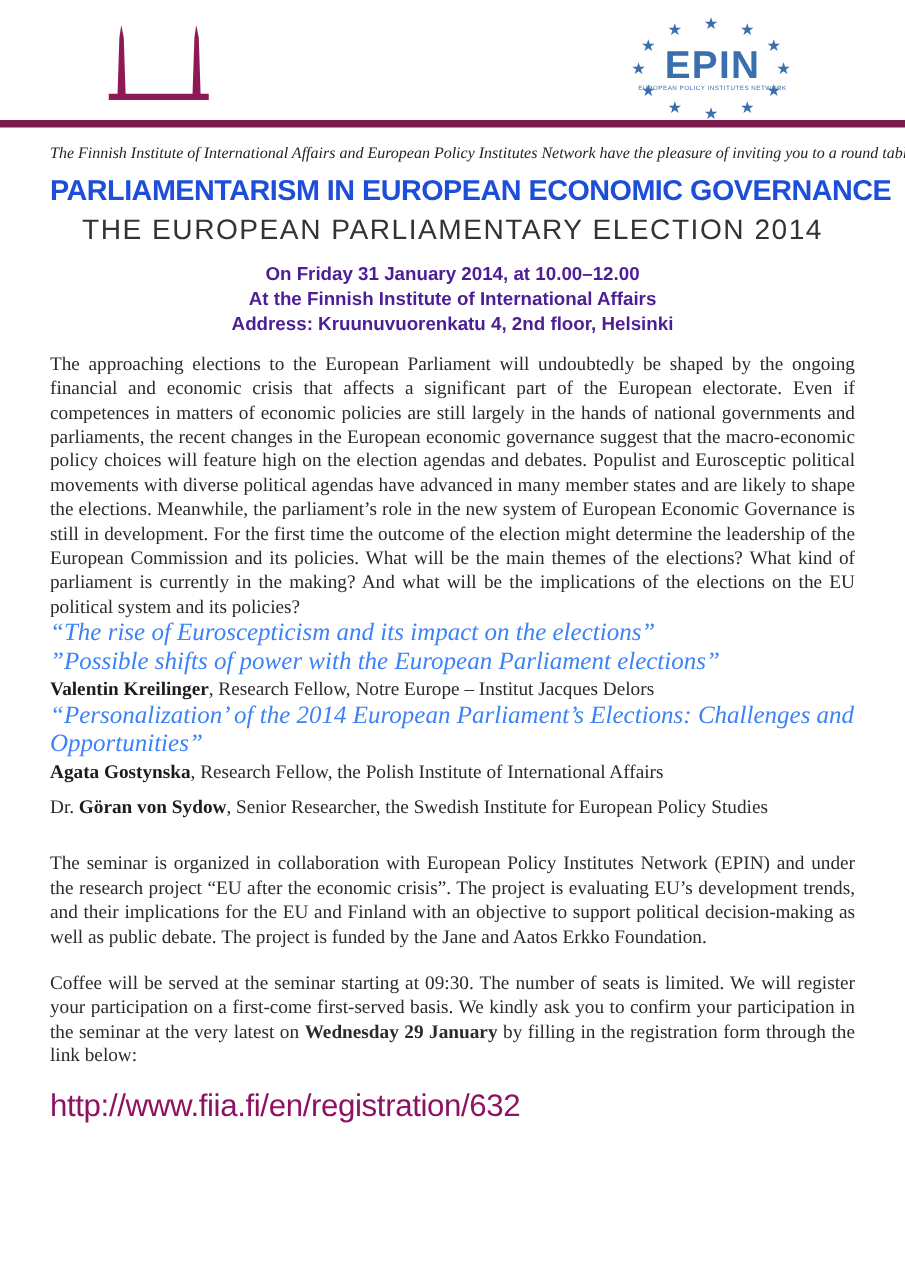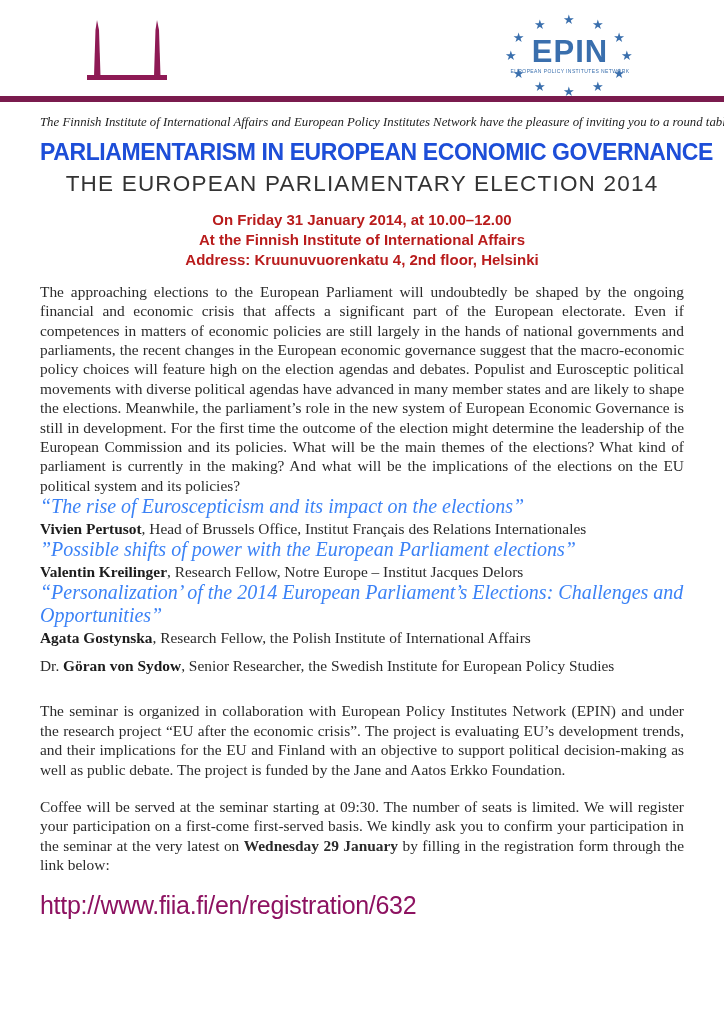--- a/index.html
+++ b/index.html
@@ -57,21 +57,21 @@
     font-weight:800;font-size:23px;letter-spacing:-0.4px;color:#1d4ed8;
     margin-top:9px;white-space:nowrap;
   }
   .subtitle{
     text-align:center;font-family:"Liberation Sans","DejaVu Sans",sans-serif;
     font-weight:400;font-size:22.5px;letter-spacing:1.2px;color:#333;
     margin-top:5px;white-space:nowrap;
   }
   .event{
     text-align:center;font-family:"Liberation Sans","DejaVu Sans",sans-serif;
-    font-weight:bold;font-size:15px;line-height:1.33;color:#b91c1c;margin-top:13px;
+    font-weight:bold;font-size:15px;line-height:1.33;color:#4c1d95;margin-top:13px;
   }
   p.body{
     font-size:15.4px;line-height:19.4px;text-align:justify;margin-top:12px;
     color:var(--body-ink);
   }
   .section-head{
     font-weight:bold;font-style:italic;font-size:15.5px;color:#222;
   }
   .programme-head{margin-top:24px;}
   .chair-head{margin-top:30px;}
@@ -120,21 +120,20 @@
     <div class="event">
       <div>On Friday 31 January 2014, at 10.00–12.00</div>
       <div>At the Finnish Institute of International Affairs</div>
       <div>Address: Kruunuvuorenkatu 4, 2nd floor, Helsinki</div>
     </div>
 
     <p class="body">The approaching elections to the European Parliament will undoubtedly be shaped by the ongoing financial and economic crisis that affects a significant part of the European electorate. Even if competences in matters of economic policies are still largely in the hands of national governments and parliaments, the recent changes in the European economic governance suggest that the macro-economic policy choices will feature high on the election agendas and debates. Populist and Eurosceptic political movements with diverse political agendas have advanced in many member states and are likely to shape the elections. Meanwhile, the parliament’s role in the new system of European Economic Governance is still in development. For the first time the outcome of the election might determine the leadership of the European Commission and its policies.  What will be the main themes of the elections? What kind of parliament is currently in the making? And what will be the implications of the elections on the EU political system and its policies?</p>
 
 
     <p class="quote">“The rise of Euroscepticism and its impact on the elections”</p>
-    <p class="speaker"><b>Vivien Pertusot</b><span>, Head of Brussels Office, Institut Français des Relations Internationales</span></p>
 
     <p class="quote">”Possible shifts of power with the European Parliament elections”</p>
     <p class="speaker"><b>Valentin Kreilinger</b><span>, Research Fellow, Notre Europe – Institut Jacques Delors</span></p>
 
     <p class="quote">“Personalization’ of the 2014 European Parliament’s Elections: Challenges and Opportunities”</p>
     <p class="speaker"><b>Agata Gostynska</b><span>, Research Fellow, the Polish Institute of International Affairs</span></p>
 
     <p class="speaker chair-line"><span>Dr. </span><b>Göran von Sydow</b><span>, Senior Researcher, the Swedish Institute for European Policy Studies</span></p>
 
     <p class="body" style="margin-top:26px;">The seminar is organized in collaboration with European Policy Institutes Network (EPIN) and under the research project “EU after the economic crisis”. The project is evaluating EU’s development trends, and their implications for the EU and Finland with an objective to support political decision-making as well as public debate. The project is funded by the Jane and Aatos Erkko Foundation.</p>

